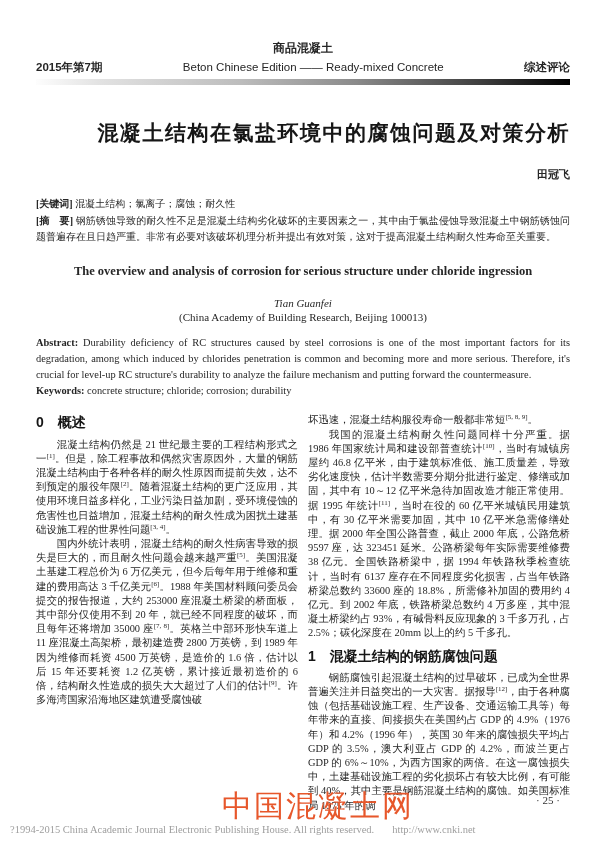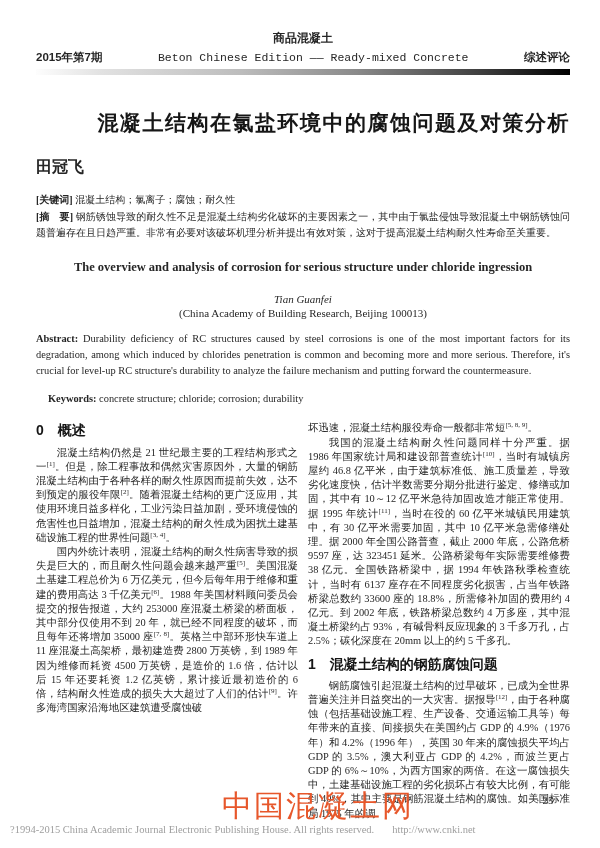--- a/index.html
+++ b/index.html
@@ -1,33 +1,33 @@
 <!DOCTYPE html>
 <html><head>
 <meta charset="utf-8">
 <style>
   html,body{margin:0;padding:0;}
   body{
     width:600px;height:848px;position:relative;overflow:hidden;
     background:#ffffff;color:#262626;
     font-family:"Liberation Serif","DejaVu Serif",serif;
   }
-  .content{padding:30px 30px 0 36px;}
+  .content{padding:40px 30px 0 36px;}
   
   .hdr-journal{text-align:center;font-weight:bold;font-size:12px;font-family:"Liberation Sans","DejaVu Sans",sans-serif;}
   .hdr-row{display:flex;justify-content:space-between;align-items:baseline;margin-top:3px;font-size:11.5px;gap:37px;}
   .hdr-issue{font-weight:bold;font-family:"Liberation Sans","DejaVu Sans",sans-serif;}
-  .hdr-edition{font-family:Liberation Mono, monospace;}
+  .hdr-edition{font-family:Liberation Sans, sans-serif;}
   .hdr-collabel{font-weight:bold;font-family:"Liberation Sans","DejaVu Sans",sans-serif;}
   .hdr-bar{height:6px;margin-top:4px;
     background:linear-gradient(to right,#fdfdfd 0%,#e2e2e2 12%,#bdbdbd 38%,#8a8a8a 60%,#3c3c3c 84%,#000 100%);}
   
   .title-cn{margin-top:34px;text-align:right;font-size:21px;font-weight:bold;letter-spacing:1.5px;color:#161616;
     font-family:"Liberation Sans","DejaVu Sans",sans-serif;}
-  .author-cn{margin-top:20px;text-align:left;font-size:16px;font-weight:bold;}
+  .author-cn{margin-top:20px;text-align:right;font-size:11px;font-weight:bold;}
   .affil-cn{margin-top:3px;text-align:center;font-size:11px;}
   
   .abs-block{margin-top:14px;font-size:10px;line-height:16.5px;text-align:justify;}
   .abs-line{margin:0;}
   .abs-label{font-weight:bold;}
   
   .title-en{margin-top:18px;text-align:center;font-size:12.5px;font-weight:bold;}
   .author-en{margin-top:18px;text-align:center;font-size:11px;font-style:italic;}
   .affil-en{margin-top:2px;text-align:center;font-size:11px;}
   .en-abs{margin-top:12px;font-size:10.4px;line-height:16.2px;text-align:justify;}
@@ -70,21 +70,21 @@
     <p class="abs-line"><b class="abs-label">[关键词]</b> <span>混凝土结构；氯离子；腐蚀；耐久性</span></p>
     <p class="abs-line"><b class="abs-label">[摘　要]</b> <span>钢筋锈蚀导致的耐久性不足是混凝土结构劣化破坏的主要因素之一，其中由于氯盐侵蚀导致混凝土中钢筋锈蚀问题普遍存在且日趋严重。非常有必要对该破坏机理分析并提出有效对策，这对于提高混凝土结构耐久性寿命至关重要。</span></p>
   </div>
 
   <div class="title-en">The overview and analysis of corrosion for serious structure under chloride ingression</div>
   <div class="author-en">Tian Guanfei</div>
   <div class="affil-en">(China Academy of Building Research, Beijing  100013)</div>
 
   <div class="en-abs">
     <p style="margin:0"><b>Abstract:</b> <span>Durability deficiency of RC structures caused by steel corrosions is one of the most important factors for its degradation, among which induced by chlorides penetration is common and becoming more and more serious. Therefore, it's crucial for level-up RC structure's durability to analyze the failure mechanism and putting forward the countermeasure.</span></p>
-    <p style="margin:12px"><b>Keywords:</b> <span>concrete structure; chloride; corrosion; durability</span></p>
+    <p style="margin:0"><b>Keywords:</b> <span>concrete structure; chloride; corrosion; durability</span></p>
   </div>
 
   <div class="columns">
     <div class="col">
       <div class="sec-heading">0　概述</div>
       <p class="supify">混凝土结构仍然是 21 世纪最主要的工程结构形式之一<sup>[1]</sup>。但是，除工程事故和偶然灾害原因外，大量的钢筋混凝土结构由于各种各样的耐久性原因而提前失效，达不到预定的服役年限<sup>[2]</sup>。随着混凝土结构的更广泛应用，其使用环境日益多样化，工业污染日益加剧，受环境侵蚀的危害性也日益增加，混凝土结构的耐久性成为困扰土建基础设施工程的世界性问题<sup>[3, 4]</sup>。</p>
       <p class="supify">国内外统计表明，混凝土结构的耐久性病害导致的损失是巨大的，而且耐久性问题会越来越严重<sup>[5]</sup>。美国混凝土基建工程总价为 6 万亿美元，但今后每年用于维修和重建的费用高达 3 千亿美元<sup>[6]</sup>。1988 年美国材料顾问委员会提交的报告报道，大约 253000 座混凝土桥梁的桥面板，其中部分仅使用不到 20 年，就已经不同程度的破坏，而且每年还将增加 35000 座<sup>[7, 8]</sup>。英格兰中部环形快车道上 11 座混凝土高架桥，最初建造费 2800 万英镑，到 1989 年因为维修而耗资 4500 万英镑，是造价的 1.6 倍，估计以后 15 年还要耗资 1.2 亿英镑，累计接近最初造价的 6 倍，结构耐久性造成的损失大大超过了人们的估计<sup>[9]</sup>。许多海湾国家沿海地区建筑遭受腐蚀破</p>
     </div>
     <div class="col">
       <p class="noindent supify">坏迅速，混凝土结构服役寿命一般都非常短<sup>[5, 8, 9]</sup>。</p>

